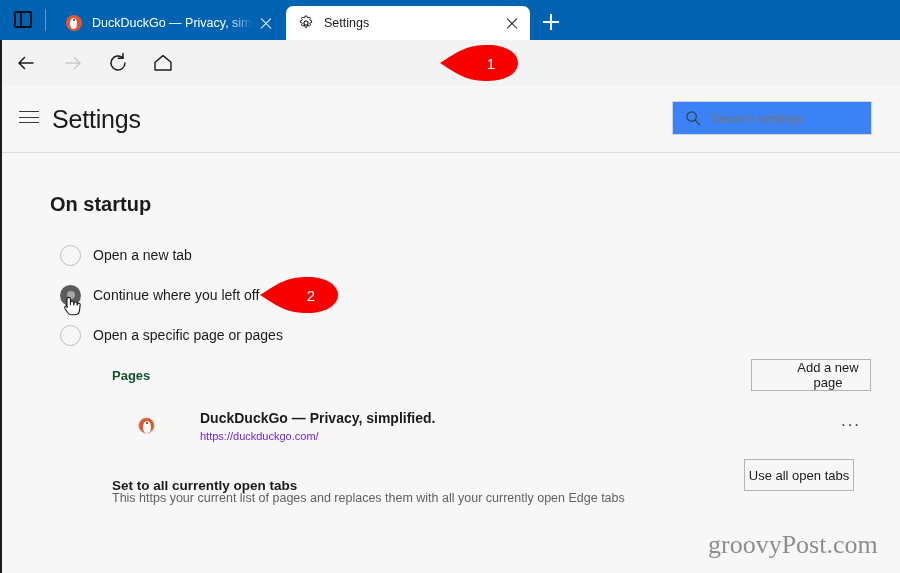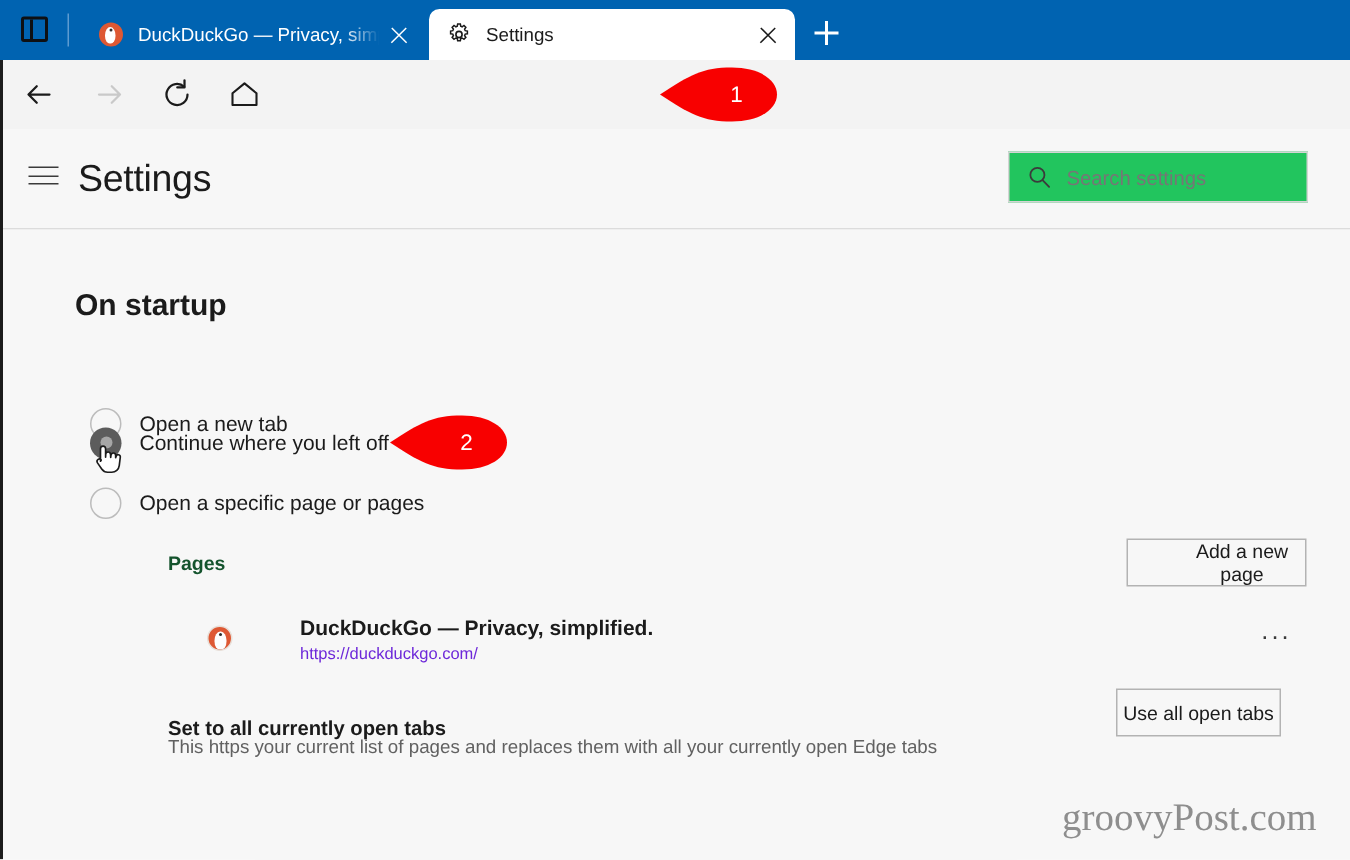--- a/index.html
+++ b/index.html
@@ -273,21 +273,21 @@
     font-size: 25px;
     color: #1b1b1b;
     font-weight: 400;
     letter-spacing: -0.2px;
   }
 
   .search-box {
     position: absolute;
     left: 672px; top: 101px;
     width: 200px; height: 34px;
-    background: #22c55e;
+    background: #3b82f6;
     border: 1px solid #d4d4d4;
     display: flex;
     align-items: center;
   }
 
   .search-ic { margin-left: 12px; width: 16px; height: 16px; flex: 0 0 16px; }
 
   .search-input {
     margin-left: 10px;
     border: none;
@@ -330,21 +330,21 @@
     color: #1b1b1b;
   }
 
   .radio-row {
     position: absolute;
     left: 60px;
     height: 22px;
     display: flex;
     align-items: center;
   }
-  .radio-1 { top: 244px; margin-top: 27px; }
+  .radio-1 { top: 244px; }
   .radio-2 { top: 284px; }
   .radio-3 { top: 324px; }
 
   .radio-dot {
     width: 21px; height: 21px;
     border-radius: 50%;
     flex: 0 0 21px;
     position: relative;
   }
   .radio-off {

